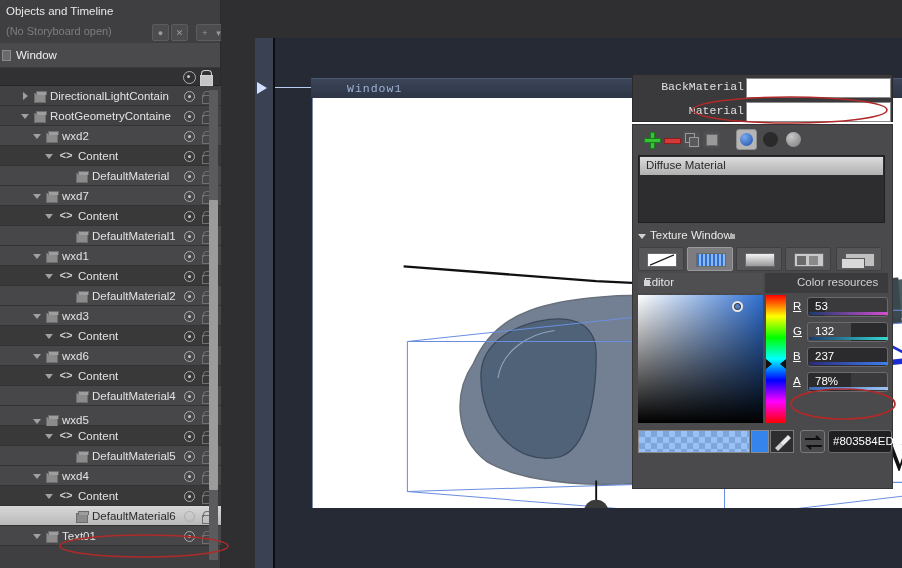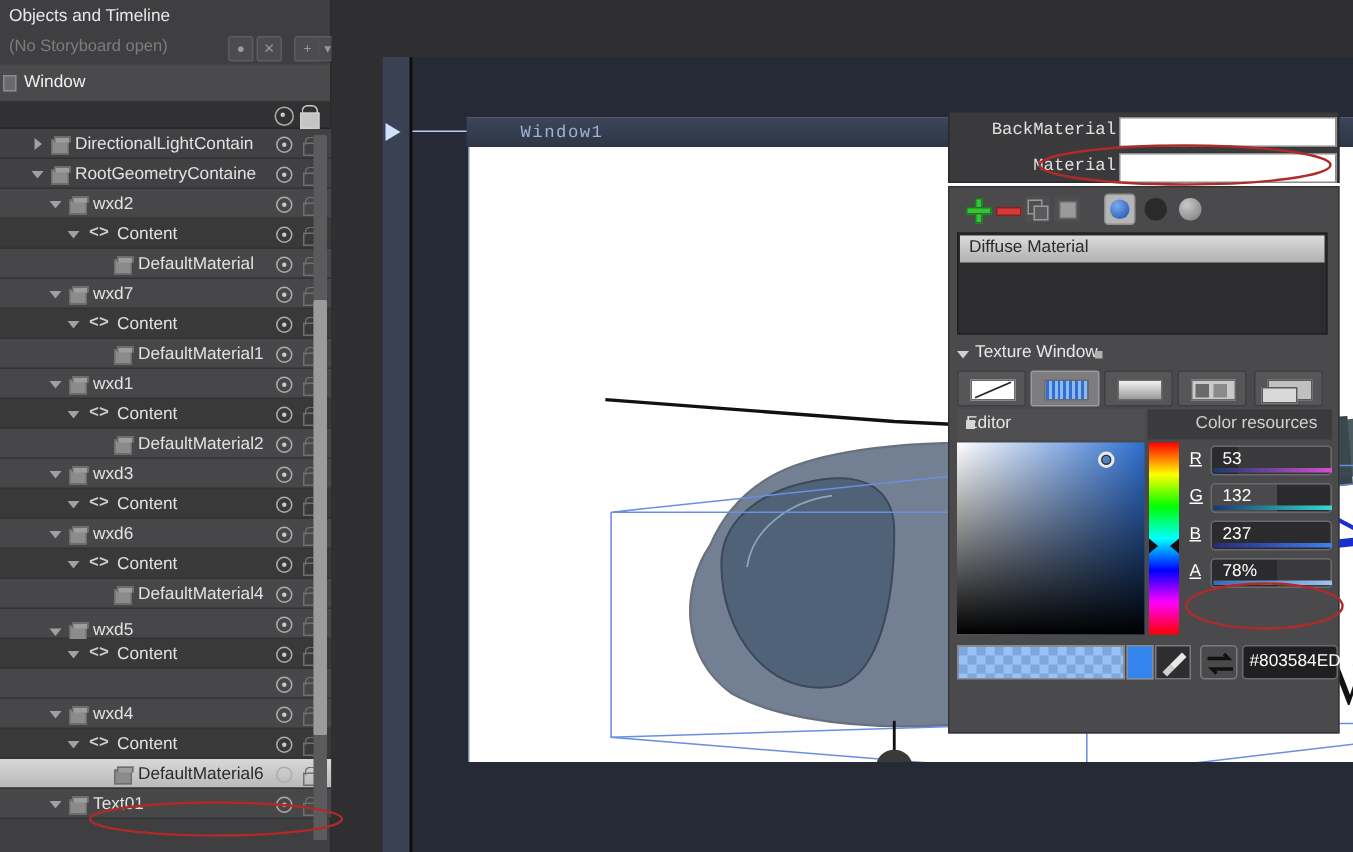--- a/index.html
+++ b/index.html
@@ -437,20 +437,25 @@
           <div class="trow deep">
             <div class="tw" style="left: 44px;">
               <span class="twisty down"></span>
               <span class="codeicon">&lt;&gt;</span>
               <span class="tlabel">Content</span>
             </div>
             <span class="eye" style="left: 184px;"></span>
             <span class="lockslot" style="left: 202px;"></span>
           </div>
           <div class="trow">
+            <div class="tw" style="left: 62px;">
+              <span class="twisty"></span>
+              <span class="cubeicon"></span>
+              <span class="tlabel">DefaultMaterial5</span>
+            </div>
             <span class="eye" style="left: 184px;"></span>
             <span class="lockslot" style="left: 202px;"></span>
           </div>
           <div class="trow">
             <div class="tw" style="left: 32px;">
               <span class="twisty down"></span>
               <span class="cubeicon"></span>
               <span class="tlabel">wxd4</span>
             </div>
             <span class="eye" style="left: 184px;"></span>

